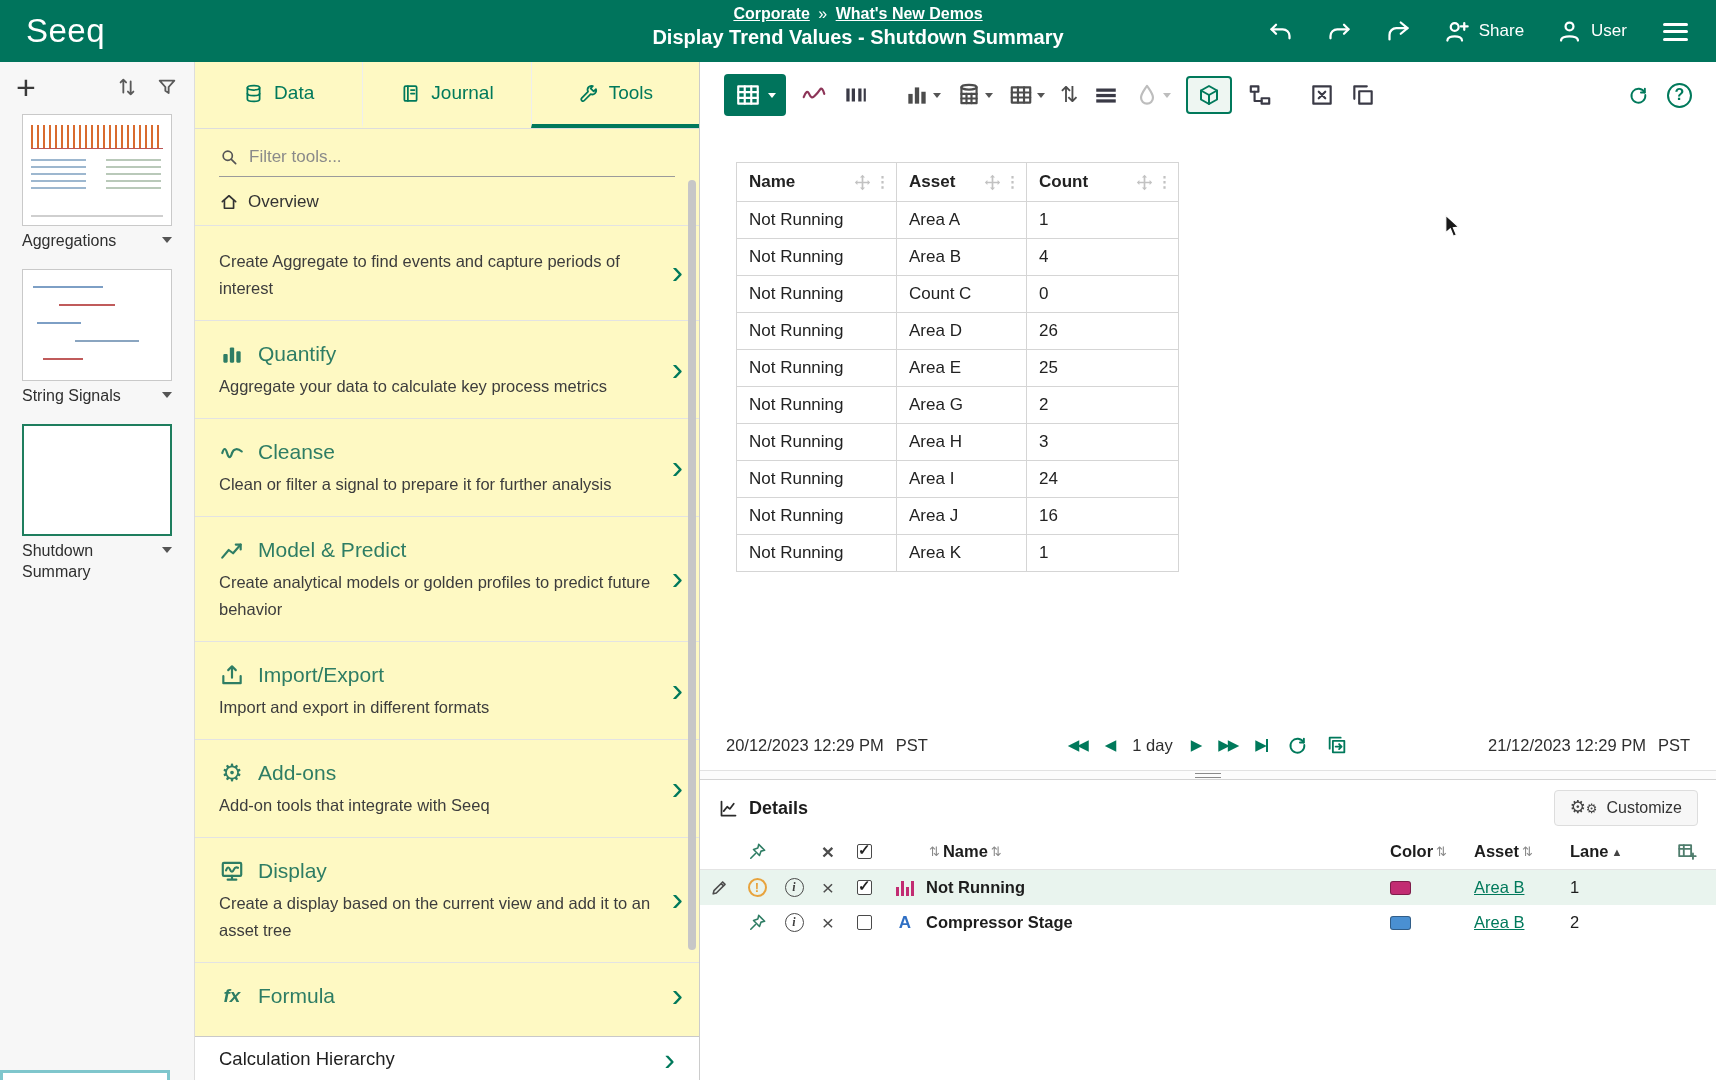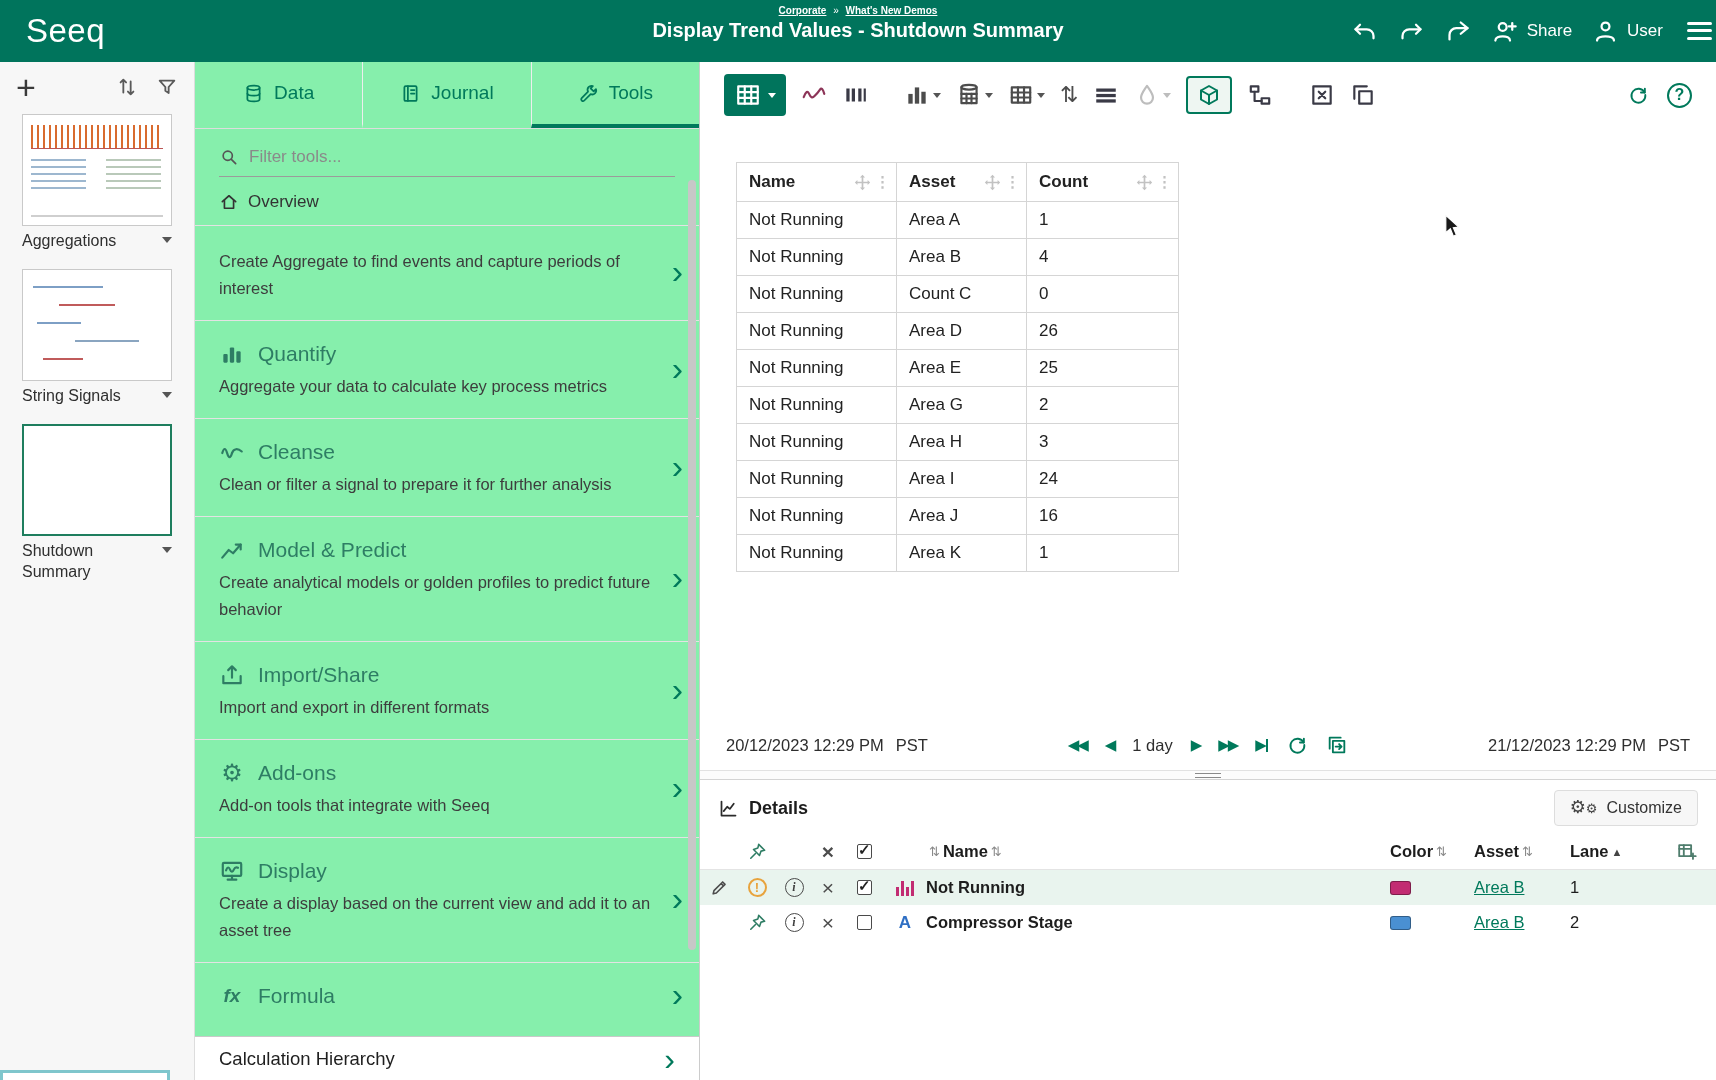--- a/index.html
+++ b/index.html
@@ -4,25 +4,25 @@
 <style>
 *{box-sizing:border-box;margin:0;padding:0}
 html,body{background:#e9e9e9}
 body{font-family:"Liberation Sans",sans-serif}
 .app{width:1716px;height:1080px;background:#fff;position:relative;overflow:hidden;display:flex;flex-direction:column}
 
 
 .hdr{flex:0 0 62px;background:#00745C;color:#fff;display:flex;align-items:center;position:relative;z-index:20}
 .logo{font-size:33px;font-weight:normal;padding:0 26px;letter-spacing:.5px;cursor:pointer}
 .hdr-center{position:absolute;left:50%;top:5px;transform:translateX(-50%);text-align:center;white-space:nowrap}
-.crumb{font-size:10px}
+.crumb{font-size:16px}
 .crumb-link{text-decoration:underline;cursor:pointer;font-weight:600}
 .crumb-sep{margin:0 4px}
 .hdr-title{font-size:20px;font-weight:700;margin-top:3px}
-.hdr-right{margin-left:auto;display:flex;align-items:flex-start;gap:20px;}
+.hdr-right{margin-left:auto;display:flex;align-items:flex-end;gap:32px;padding-right:24px}
 .hic{width:27px;height:27px;color:#fff;cursor:pointer}
 .hbtn{display:flex;align-items:center;gap:8px;font-size:17px;cursor:pointer}
 .burger{display:flex;flex-direction:column;gap:4.5px;cursor:pointer;padding:4px}
 .burger span{display:block;width:25px;height:3px;background:#fff;border-radius:2px}
 svg.sic{fill:none;stroke:currentColor;stroke-width:2;stroke-linecap:round;stroke-linejoin:round;width:100%;height:100%}
 svg.fic{fill:currentColor;stroke:none;width:100%;height:100%}
 
 
 .body{flex:1;display:flex;min-height:0}
 
@@ -43,21 +43,21 @@
 .t1c{position:absolute;top:44px;right:10px;width:55px;height:30px;background:repeating-linear-gradient(0deg,#b9c9b9 0 2px,rgba(0,0,0,0) 2px 7px)}
 .t1d{position:absolute;bottom:8px;left:8px;right:8px;height:2px;background:#cfcfcf}
 .t2a{position:absolute;top:16px;left:10px;width:70px;height:2px;background:#7d9fc5}
 .t2b{position:absolute;top:34px;left:36px;width:56px;height:2px;background:#c05b5b}
 .t2c{position:absolute;top:52px;left:14px;width:44px;height:2px;background:#7d9fc5}
 .t2d{position:absolute;top:70px;left:52px;width:64px;height:2px;background:#8aa5c0}
 .t2e{position:absolute;top:88px;left:20px;width:40px;height:2px;background:#c05b5b}
 .thumb-partial{position:absolute;left:0;bottom:0;width:170px;height:10px;background:#fff;border:3px solid #7fc6cc;border-bottom:none;cursor:pointer}
 
 
-.tools{flex:0 0 505px;border-right:1px solid #ccc;display:flex;flex-direction:column;background:#86efac;position:relative}
+.tools{flex:0 0 505px;border-right:1px solid #ccc;display:flex;flex-direction:column;background:#fef9c3;position:relative}
 .tabs{flex:0 0 67px;display:flex;border-bottom:1px solid #ddd}
 .tab{flex:1;display:flex;align-items:center;justify-content:center;gap:10px;font-size:19px;color:#00795B;cursor:pointer;border-bottom:4px solid transparent}
 .tab+.tab{border-left:1px solid #eee}
 .tab.active{border-bottom:4px solid #00795B}
 .tab-ic{width:21px;height:21px}
 .tscroll{flex:1;overflow:hidden;position:relative}
 .filter-row{display:flex;align-items:center;gap:10px;margin:18px 24px 0;border-bottom:1px solid #9b9b9b;padding-bottom:9px}
 .filter-row .fic-search{width:20px;height:20px;color:#555}
 .filter-row input{border:none;outline:none;font-size:17px;flex:1;color:#333;background:transparent}
 .filter-row input::placeholder{color:#8a8a8a}
@@ -348,21 +348,21 @@
         </div>
 
         <div class="tool-item">
           <div class="tool-head">
             <span class="tool-ic">
                 <svg class="sic" viewBox="0 0 24 24">
                   <path d="M4 13v6.5h16V13"></path>
                   <path d="M12 14.5V4M8.5 7.5 12 4l3.5 3.5"></path>
                 </svg>
               </span>
-            <span class="tool-name">Import/Share</span>
+            <span class="tool-name">Import/Export</span>
           </div>
           <div class="tool-desc">Import and export in different formats</div>
           <span class="tool-chev">›</span>
         </div>
 
         <div class="tool-item">
           <div class="tool-head">
             <span class="tool-ic">
                 <span class="gear-glyph">⚙</span>
               </span>

